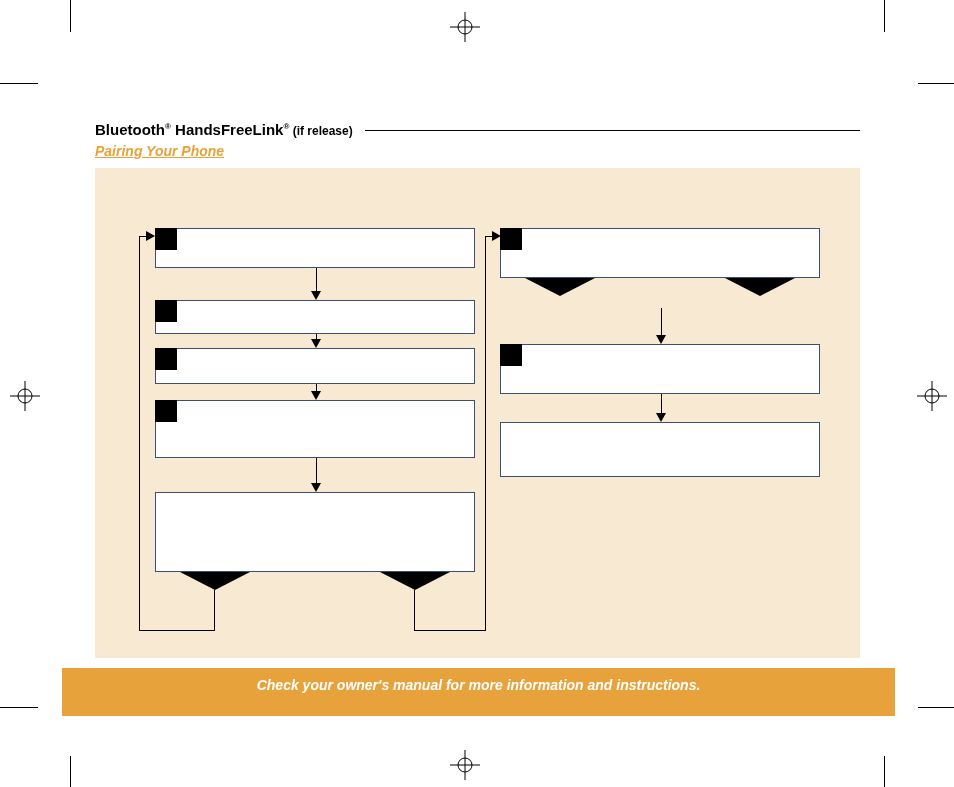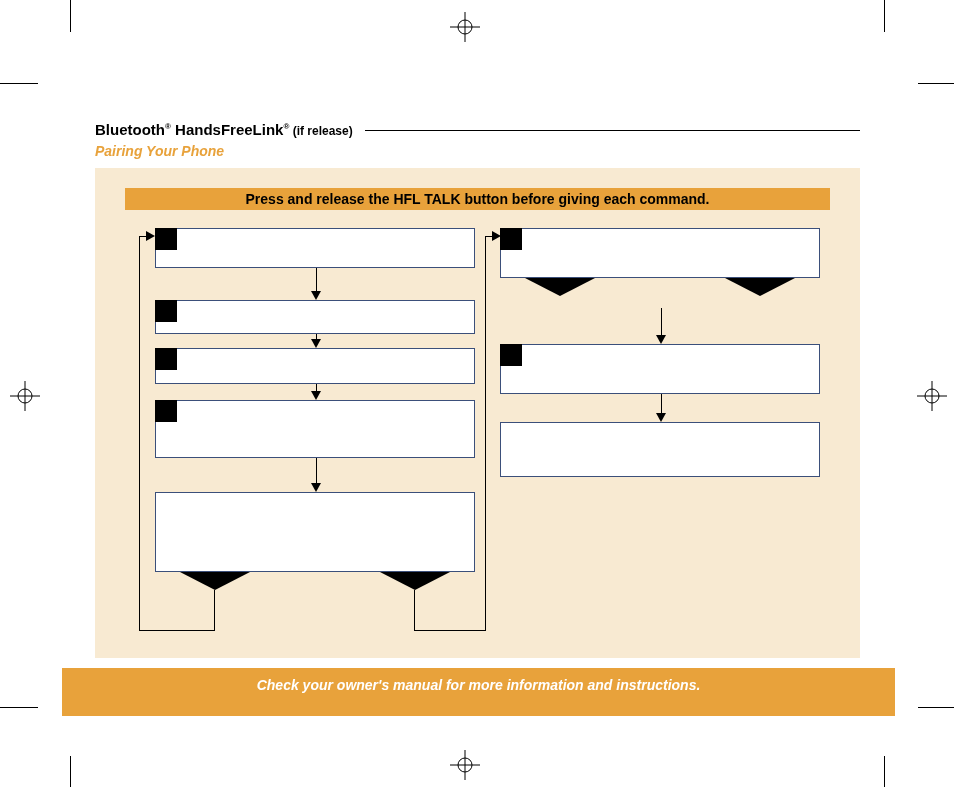--- a/index.html
+++ b/index.html
@@ -52,20 +52,21 @@
   }
 
   .subheading {
     position: absolute;
     left: 95px;
     top: 143px;
     font-size: 14px;
     font-weight: bold;
     font-style: italic;
     color: #e8a23b;
+    text-decoration: underline;
   }
 
   
   .panel {
     position: absolute;
     left: 95px;
     top: 168px;
     width: 765px;
     height: 490px;
     background: #f8ead2;
@@ -210,21 +211,20 @@
 </div>
 
 <div class="heading">
   <span>Bluetooth</span><sup>®</sup><span> HandsFreeLink</span><sup>®</sup><span class="small"> (if release)</span>
 </div>
 <div class="heading-rule"></div>
 <div class="subheading">Pairing Your Phone</div>
 
 <div class="panel">
 
-  <div class="orange-bar">Press and release the HFL TALK button before giving each command.</div>
 
   <div id="b1" class="box">
       <div class="num"></div>
     </div>
   <div id="b2" class="box">
       <div class="num"></div>
     </div>
   <div id="b3" class="box">
       <div class="num"></div>
     </div>

